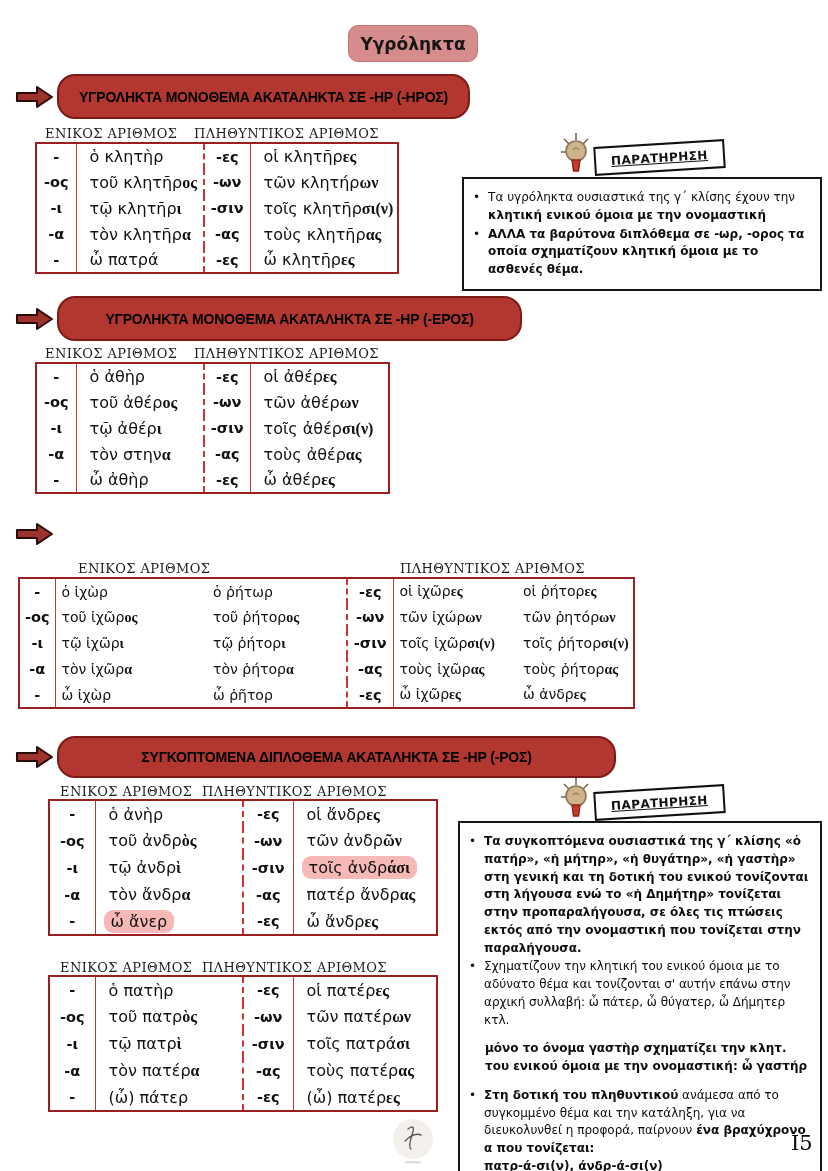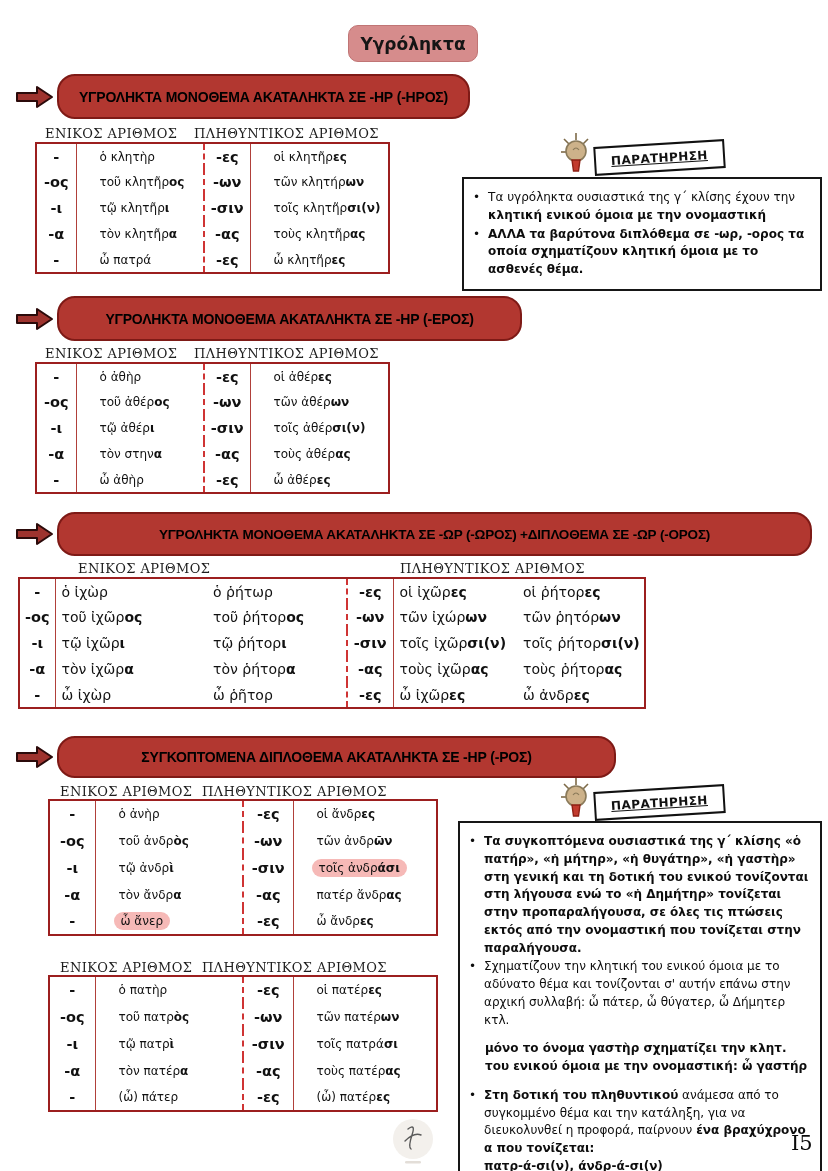--- a/index.html
+++ b/index.html
@@ -62,24 +62,24 @@
     border-collapse:collapse;background:#fff;
     border:2.5px solid var(--table-border);
     font-family:"DejaVu Sans",sans-serif;
   }
   table.decl td{height:26px;padding:0 4px;vertical-align:middle;}
   .tbl4 table.decl td,.tbl5 table.decl td{height:27px;}
   table.decl td.end{
     font-weight:700;text-align:center;font-size:14.5px;
     border-right:1.6px solid var(--inner-line);white-space:nowrap;
   }
-  table.decl td.word{font-size:12px;padding-left:23px;white-space:nowrap;}
+  table.decl td.word{font-size:16px;padding-left:13px;white-space:nowrap;}
   table.decl.small td.word{font-size:14px;padding-left:6px;}
   table.decl td.div-left{border-left:2px dashed var(--dash-red);}
-  table.decl b{font-weight:700;}
+  table.decl b{font-weight:700;font-family:Liberation Serif, serif;}
   table.decl .hl{
     background:var(--highlight-pink);border-radius:9px;padding:2px 7px;margin-left:-5px;
   }
   
   .note-label{position:absolute;display:flex;align-items:center;}
   .note-label .bulb{margin-right:-2px;margin-bottom:6px;}
   .note-label .tag{
     border:2px solid #111;background:#fff;padding:6px 15px 5px;
     transform:rotate(-3.5deg);font-weight:700;font-size:12px;
     text-decoration:underline;letter-spacing:0.4px;white-space:nowrap;
@@ -234,23 +234,20 @@
             <td class="div-left end">-ες</td>
             <td class="word"><span><span>ὦ ἀθέρ</span><b>ες</b></span></td>
           </tr>
         </tbody>
     </table>
   </div>
 
   <svg class="arrow arrow3" viewBox="0 0 40 26">
     <path d="M2 9 h20 v-6 l15 10 -15 10 v-6 h-20 z" fill="#9e332e" stroke="#2b0a0a" stroke-width="2" stroke-linejoin="round"></path>
   </svg>
-  <div class="pill pill3">
-    <span>ΥΓΡΟΛΗΚΤΑ ΜΟΝΟΘΕΜΑ ΑΚΑΤΑΛΗΚΤΑ ΣΕ -ΩΡ (-ΩΡΟΣ) +ΔΙΠΛΟΘΕΜΑ ΣΕ -ΩΡ (-ΟΡΟΣ)</span>
-  </div>
   <div class="numlbl lbl-s3">ΕΝΙΚΟΣ ΑΡΙΘΜΟΣ</div>
   <div class="numlbl lbl-p3">ΠΛΗΘΥΝΤΙΚΟΣ ΑΡΙΘΜΟΣ</div>
   <div class="tblwrap tbl3">
     <table class="decl small">
       <colgroup>
           <col style="width:36px">
           <col style="width:152px">
           <col style="width:140px">
           <col style="width:46px">
           <col style="width:124px">

